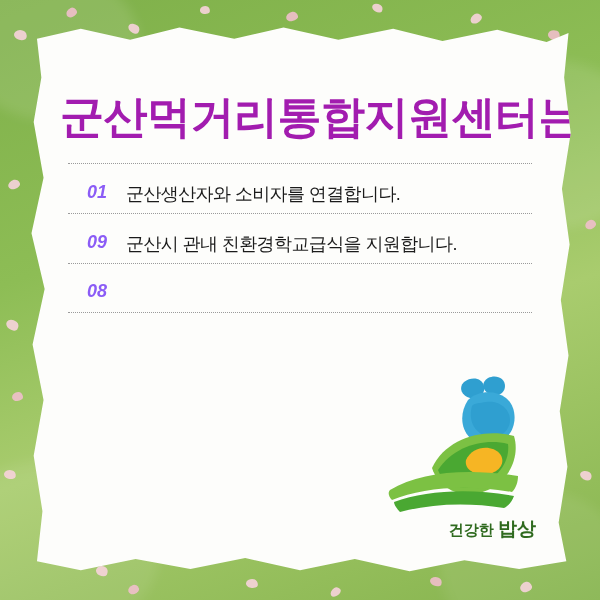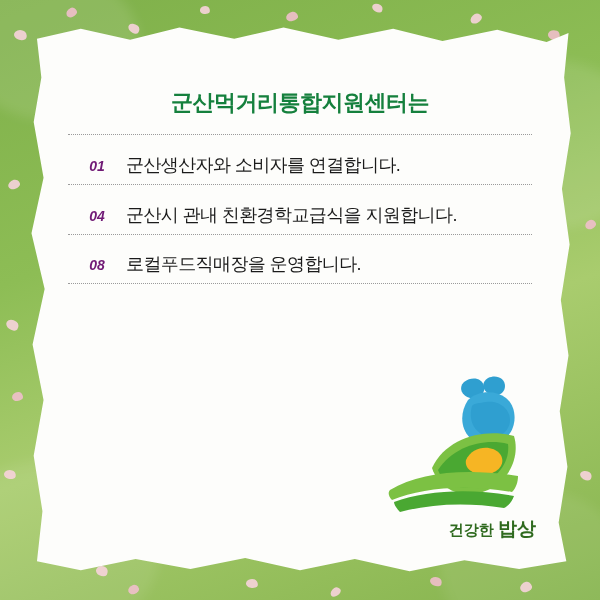--- a/index.html
+++ b/index.html
@@ -49,43 +49,43 @@
     );
   }
   #paper-inner {
     position: absolute;
     left: 0; top: 0; right: 0; bottom: 0;
     padding: 46px 34px 20px 34px;
   }
 
   h1#title {
     font-family: "Liberation Sans", sans-serif;
-    font-size: 22px;
+    font-size: 44px;
     font-weight: bold;
-    color: #15803d;
+    color: #a21caf;
     text-align: center;
     letter-spacing: -0.5px;
     margin-top: 20px;
     margin-bottom: 10px;
     white-space: nowrap;
   }
 
   #list { margin: 16px 8px 0 8px; }
   .row {
     display: flex;
     align-items: flex-end;
     border-top: 1.6px dotted #9b9b9b;
     padding: 14px 0 8px 0;
     min-height: 50px;
   }
   .row:last-child { border-bottom: 1.6px dotted #9b9b9b; }
   .num {
     flex: 0 0 58px;
-    color: #701a75;
-    font-size: 14px;
+    color: #8b5cf6;
+    font-size: 18px;
     font-weight: bold;
     font-style: italic;
     text-align: center;
     padding-bottom: 2px;
   }
   .txt {
     flex: 1 1 auto;
     font-size: 18px;
     color: #1b1b1b;
     letter-spacing: -0.6px;
@@ -150,29 +150,28 @@
       <h1 id="title">군산먹거리통합지원센터는</h1>
 
       <div id="list">
 
         <div class="row">
           <div class="num">01</div>
           <div class="txt">군산생산자와 소비자를 연결합니다.</div>
         </div>
 
         <div class="row">
-          <div class="num">04</div>
+          <div class="num">09</div>
           <div class="txt">군산시 관내 친환경학교급식을 지원합니다.</div>
         </div>
 
 
 
         <div class="row">
           <div class="num">08</div>
-          <div class="txt">로컬푸드직매장을 운영합니다.</div>
         </div>
 
       </div>
 
       <div id="logo">
         <svg width="172" height="140" viewBox="0 0 172 140">
 
           <path d="M96 10 C104 4 114 6 116 14 C118 22 110 28 102 26 C94 24 90 16 96 10 Z" fill="#2f9fd0"></path>
           <path d="M120 6 C128 2 137 6 137 14 C137 22 128 26 121 22 C114 18 113 10 120 6 Z" fill="#2f9fd0"></path>
           <path d="M100 28 C92 40 92 56 102 66 C112 76 130 76 140 64 C150 52 148 34 138 26 C128 18 110 18 100 28 Z" fill="#3aa9d8"></path>

